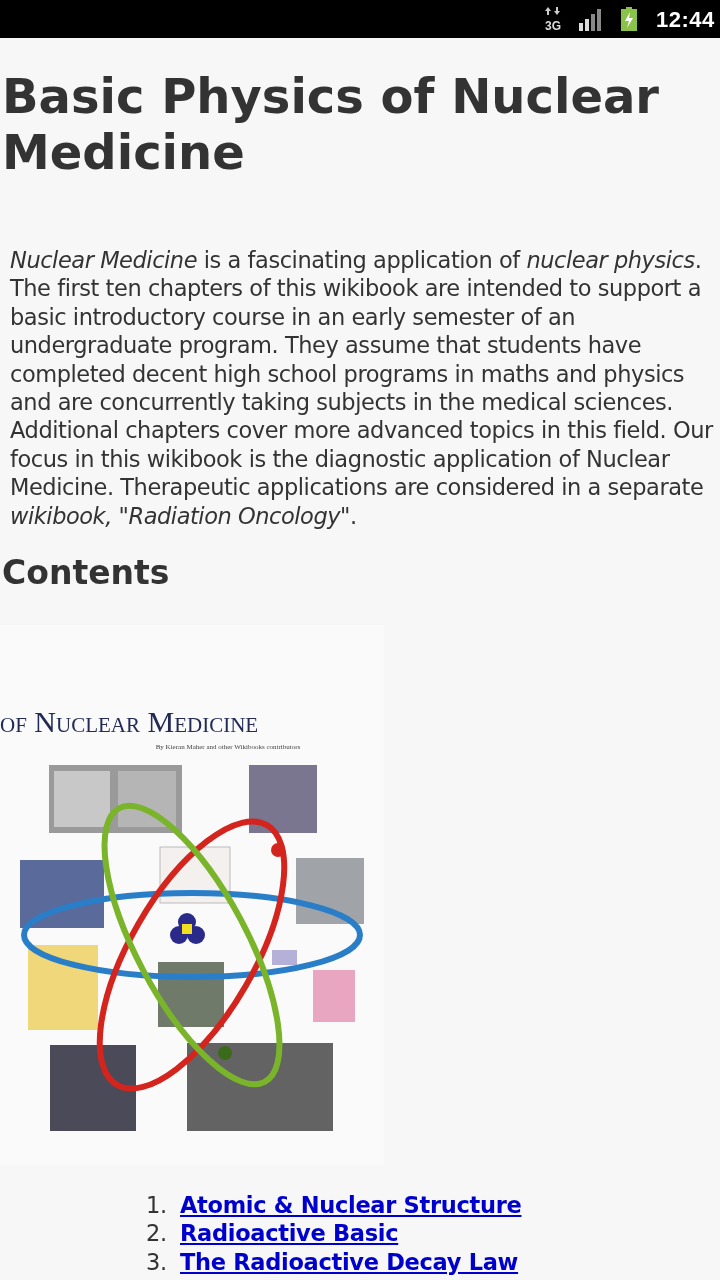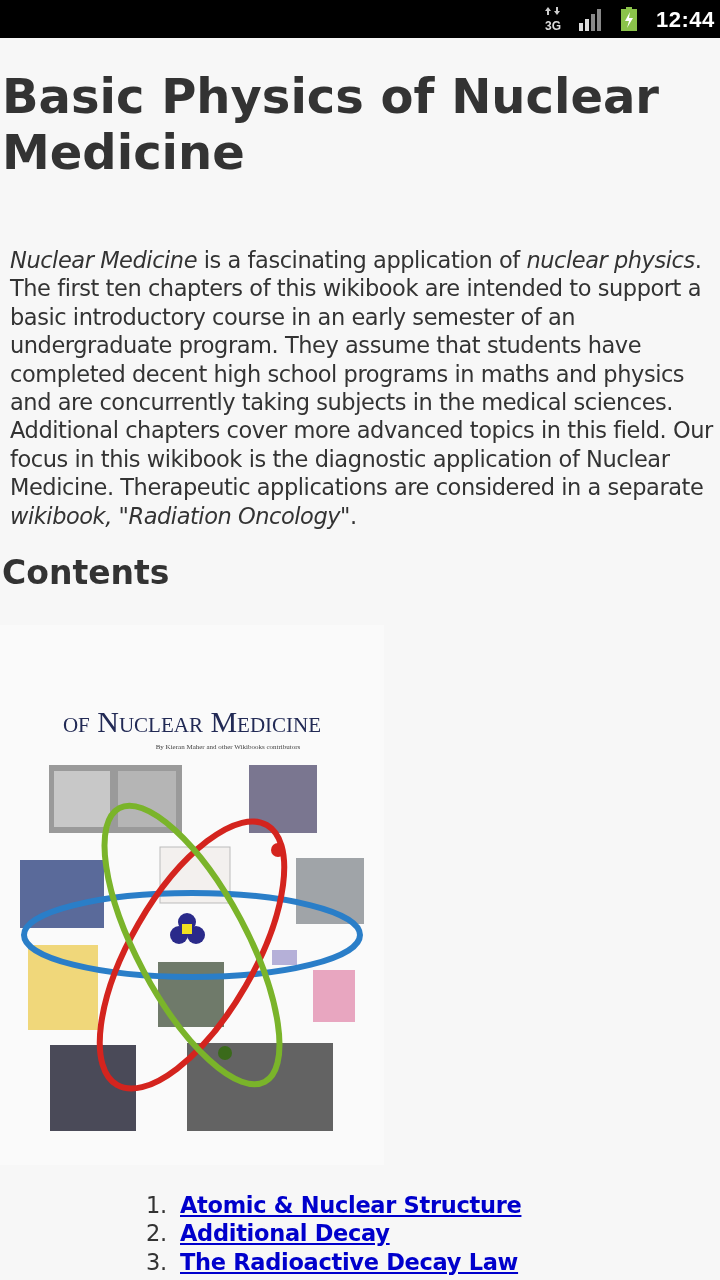--- a/index.html
+++ b/index.html
@@ -9,21 +9,21 @@
   .statusbar .sb-signal{position:absolute;left:579px;top:9px;width:24px;height:22px;}
   .statusbar .sb-battery{position:absolute;left:621px;top:7px;width:16px;height:24px;}
   .statusbar .sb-time{position:absolute;left:656px;top:7px;font-family:"Liberation Sans",sans-serif;font-size:22px;font-weight:bold;color:#fff;letter-spacing:0.5px;}
   .content{position:absolute;left:0;top:38px;width:720px;}
   h1.page-title{margin:0;position:absolute;left:2px;top:30px;width:700px;font-size:48px;line-height:56px;font-weight:bold;color:#333;font-family:"DejaVu Sans",sans-serif;}
   .intro{position:absolute;left:2px;top:200px;width:718px;font-size:22.5px;line-height:28.4px;color:#333;font-family:"DejaVu Sans",sans-serif;letter-spacing:-0.45px;}
   .intro i{font-style:italic;}
   h2.contents-heading{margin:0;position:absolute;left:2px;top:515px;font-size:33px;font-weight:bold;color:#333;font-family:"DejaVu Sans",sans-serif;}
   .cover{position:absolute;left:0;top:587px;width:384px;height:540px;background:#fafafa;}
   .cover .ct1{position:absolute;left:0;width:384px;top:44px;text-align:center;font-family:"Liberation Serif","DejaVu Serif",serif;color:#222a55;font-variant:small-caps;font-size:30px;}
-  .cover .ct2{position:absolute;left:0;width:384px;top:80px;text-align:center;font-family:"Liberation Serif","DejaVu Serif",serif;color:#222a55;font-variant:small-caps;font-size:30px;}
+  .cover .ct2{position:absolute;left:0;width:384px;top:80px;font-family:"Liberation Serif","DejaVu Serif",serif;color:#222a55;font-variant:small-caps;font-size:30px;}
   .cover .cby{position:absolute;left:0;width:384px;top:118px;text-align:center;font-family:"Liberation Serif",serif;font-size:7px;color:#444;padding-left:36px;}
   ol.toc{position:absolute;left:0;top:1153px;margin:0;padding:0;list-style:none;font-size:22.5px;line-height:28.4px;font-family:"DejaVu Sans",sans-serif;letter-spacing:-0.3px;}
   ol.toc li{position:relative;padding-left:180px;height:28.4px;}
   ol.toc li .num{position:absolute;left:146px;color:#333;}
   ol.toc li a{color:#0000cc;text-decoration:underline;font-weight:bold;}
 </style>
 </head>
 <body>
 
 <div class="statusbar">
@@ -82,16 +82,16 @@
 
       <circle cx="179" cy="310" r="9" fill="#2a2a8a"></circle>
       <circle cx="196" cy="310" r="9" fill="#2a2a8a"></circle>
       <circle cx="187" cy="297" r="9" fill="#2a2a8a"></circle>
       <rect x="182" y="299" width="10" height="10" fill="#f0e020"></rect>
     </svg>
   </div>
 
   <ol class="toc">
     <li><span class="num">1.</span><a href="#">Atomic &amp; Nuclear Structure</a></li>
-    <li><span class="num">2.</span><a href="#">Additional Decay</a></li>
+    <li><span class="num">2.</span><a href="#">Radioactive Basic</a></li>
     <li><span class="num">3.</span><a href="#">The Radioactive Decay Law</a></li>
   </ol>
 </div>
 
 </body></html>

